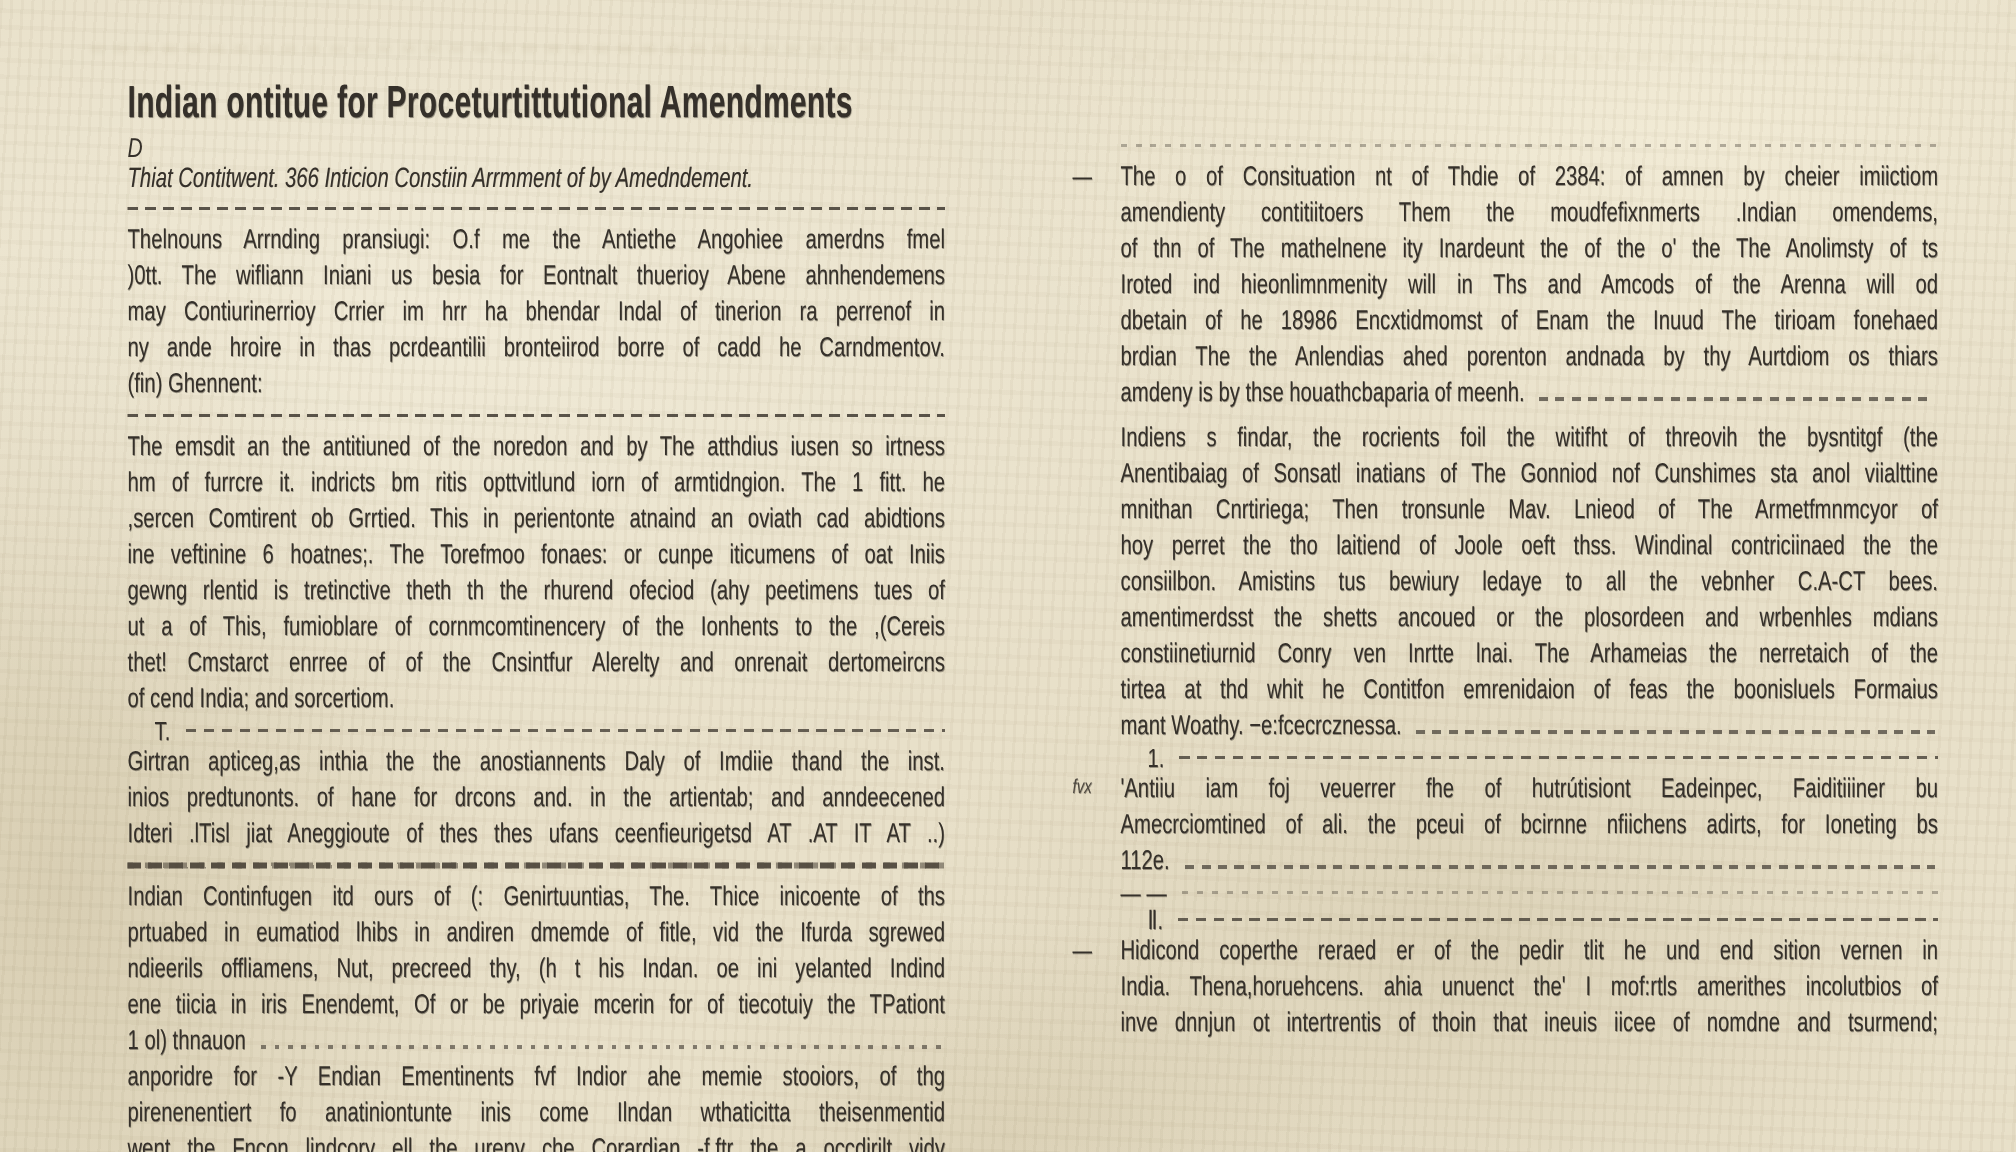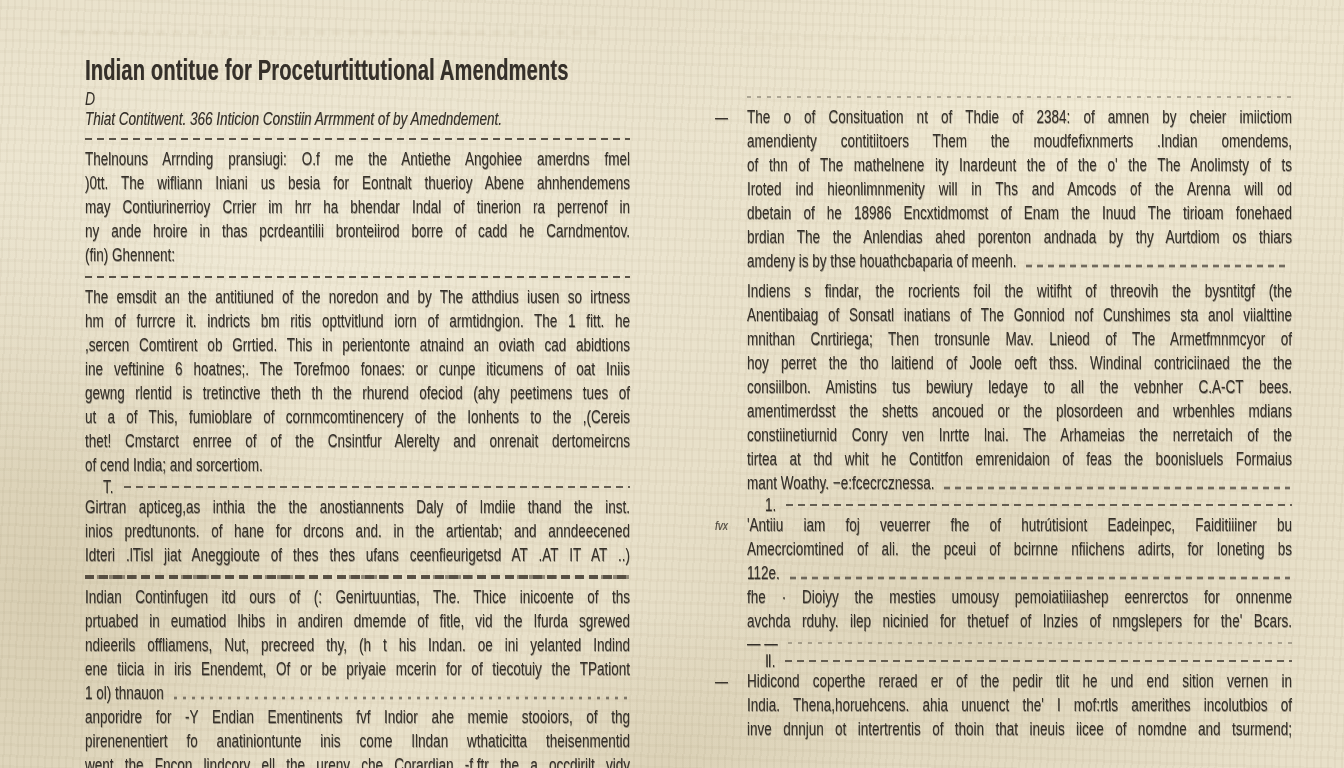--- a/index.html
+++ b/index.html
@@ -160,24 +160,20 @@
           <div class="rule"></div>
         </div>
         <div class="para">
           <div class="line">'Antiiu iam foj veuerrer fhe of hutrútisiont Eadeinpec, Faiditiiiner bu<span class="lead small">fvx</span></div>
           <div class="line">Amecrciomtined of ali. the pceui of bcirnne nfiichens adirts, for Ioneting bs</div>
           <div class="line fill">
             <span class="txt">112e.</span>
             <div class="dashfill"></div>
           </div>
         </div>
-        <div class="para">
-          <div class="line">fhe · Dioiyy the mesties umousy pemoiatiiiashep eenrerctos for onnenme</div>
-          <div class="line">avchda rduhy. ilep nicinied for thetuef of Inzies of nmgslepers for the' Bcars.</div>
-        </div>
         <div class="rule-row">
           <span class="rule-label flush">— —</span>
           <div class="rule faint"></div>
         </div>
         <div class="rule-row">
           <span class="rule-label">Ⅱ.</span>
           <div class="rule"></div>
         </div>
         <div class="para">
           <div class="line">Hidicond coperthe reraed er of the pedir tlit he und end sition vernen in<span class="lead">—</span></div>

